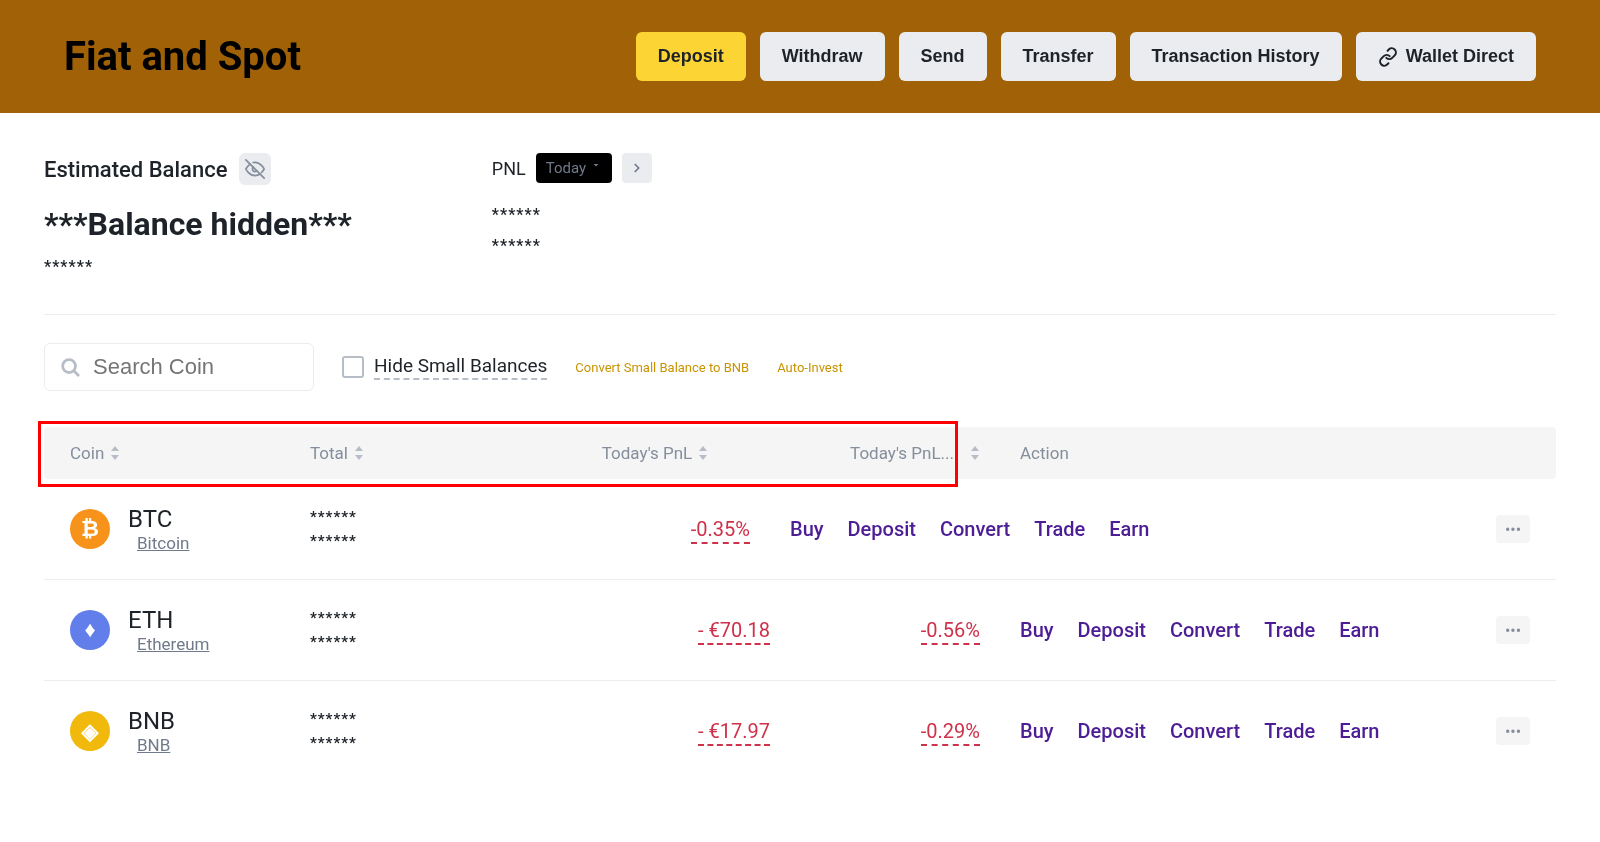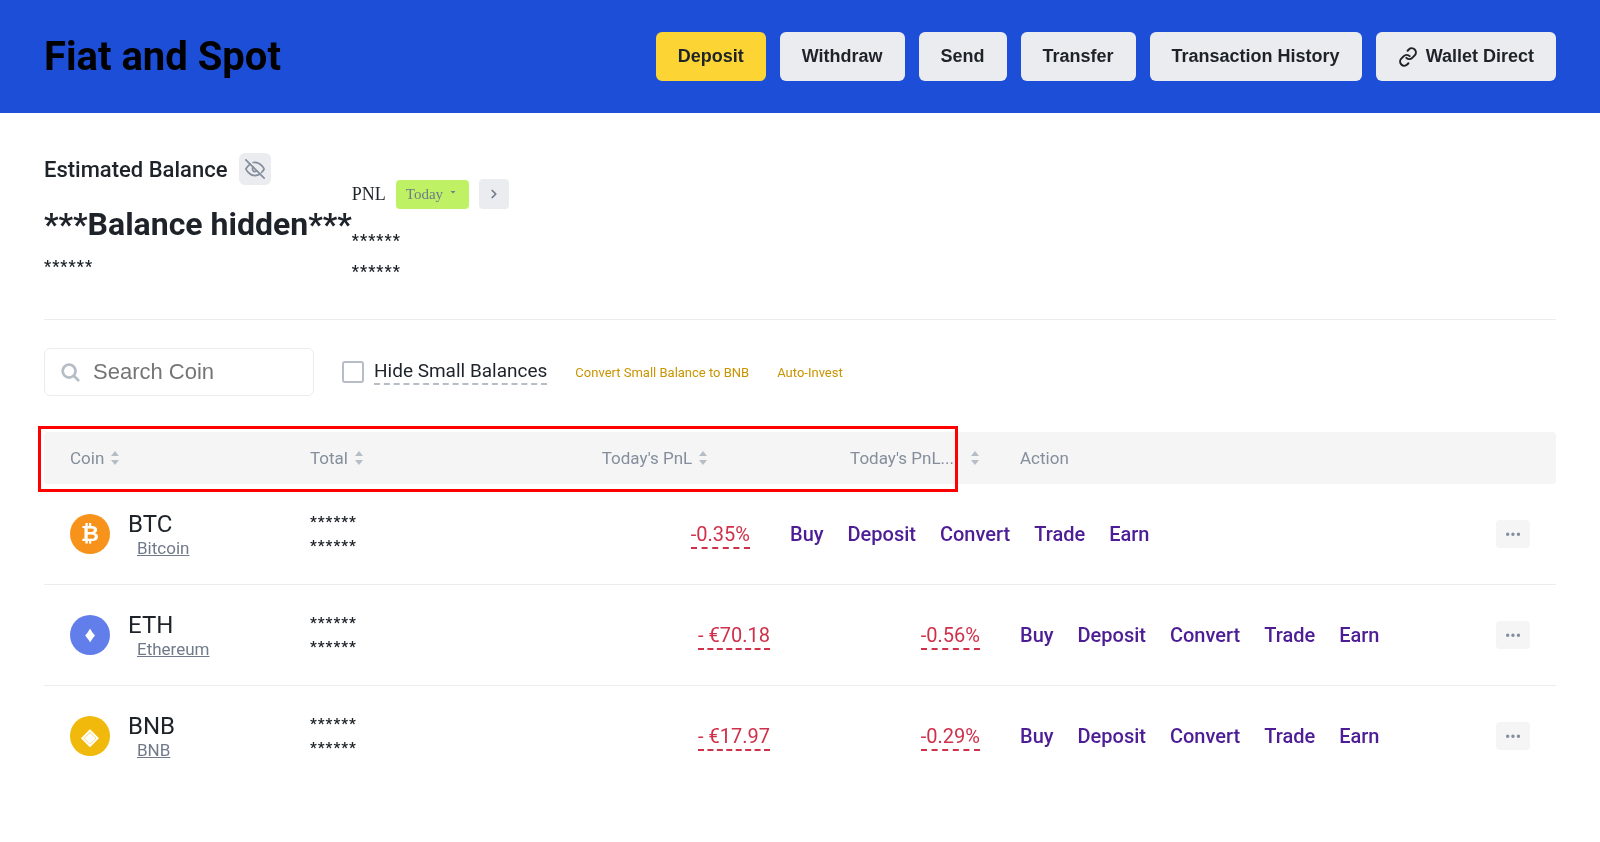--- a/index.html
+++ b/index.html
@@ -5,22 +5,22 @@
     * { box-sizing: border-box; margin: 0; padding: 0; }
     body {
       font-family: -apple-system, BlinkMacSystemFont, "Segoe UI", Roboto, Helvetica, Arial, sans-serif;
       background: #fff;
       color: #1e2329;
     }
     .topbar {
       display: flex;
       justify-content: space-between;
       align-items: center;
-      padding: 32px 44px;
-      background: #1d4ed8;
+      padding: 32px 64px;
+      background: #a16207;
     }
     .page-title {
       font-size: 40px;
       font-weight: 700;
       color: #000;
     }
     .actions {
       display: flex;
       gap: 14px;
     }
@@ -39,20 +39,21 @@
     }
     .btn-primary {
       background: #fcd535;
       color: #1e2329;
     }
     .content {
       padding: 40px 44px 0 44px;
     }
     .balance-row {
       display: flex;
+      gap: 140px;
       margin-bottom: 38px;
     }
     .est-label-row {
       display: flex;
       align-items: center;
       gap: 12px;
       margin-bottom: 20px;
     }
     .est-label {
       font-size: 22px;
@@ -77,29 +78,27 @@
     .masked-sub {
       font-size: 16px;
       font-weight: 600;
       letter-spacing: 1px;
     }
     .pnl-row {
       display: flex;
       align-items: center;
       gap: 10px;
       margin-bottom: 22px;
-      margin-top: 26px;
-      font-family: Liberation Serif, serif;
     }
     .pnl-label {
       font-size: 18px;
       color: #1e2329;
     }
     .dropdown-chip {
-      background: #bef264;
+      background: #000000;
       border-radius: 4px;
       padding: 6px 10px;
       font-size: 15px;
       color: #707a8a;
       display: inline-flex;
       align-items: flex-start;
       gap: 4px;
       cursor: pointer;
     }
     .arrow-chip {

